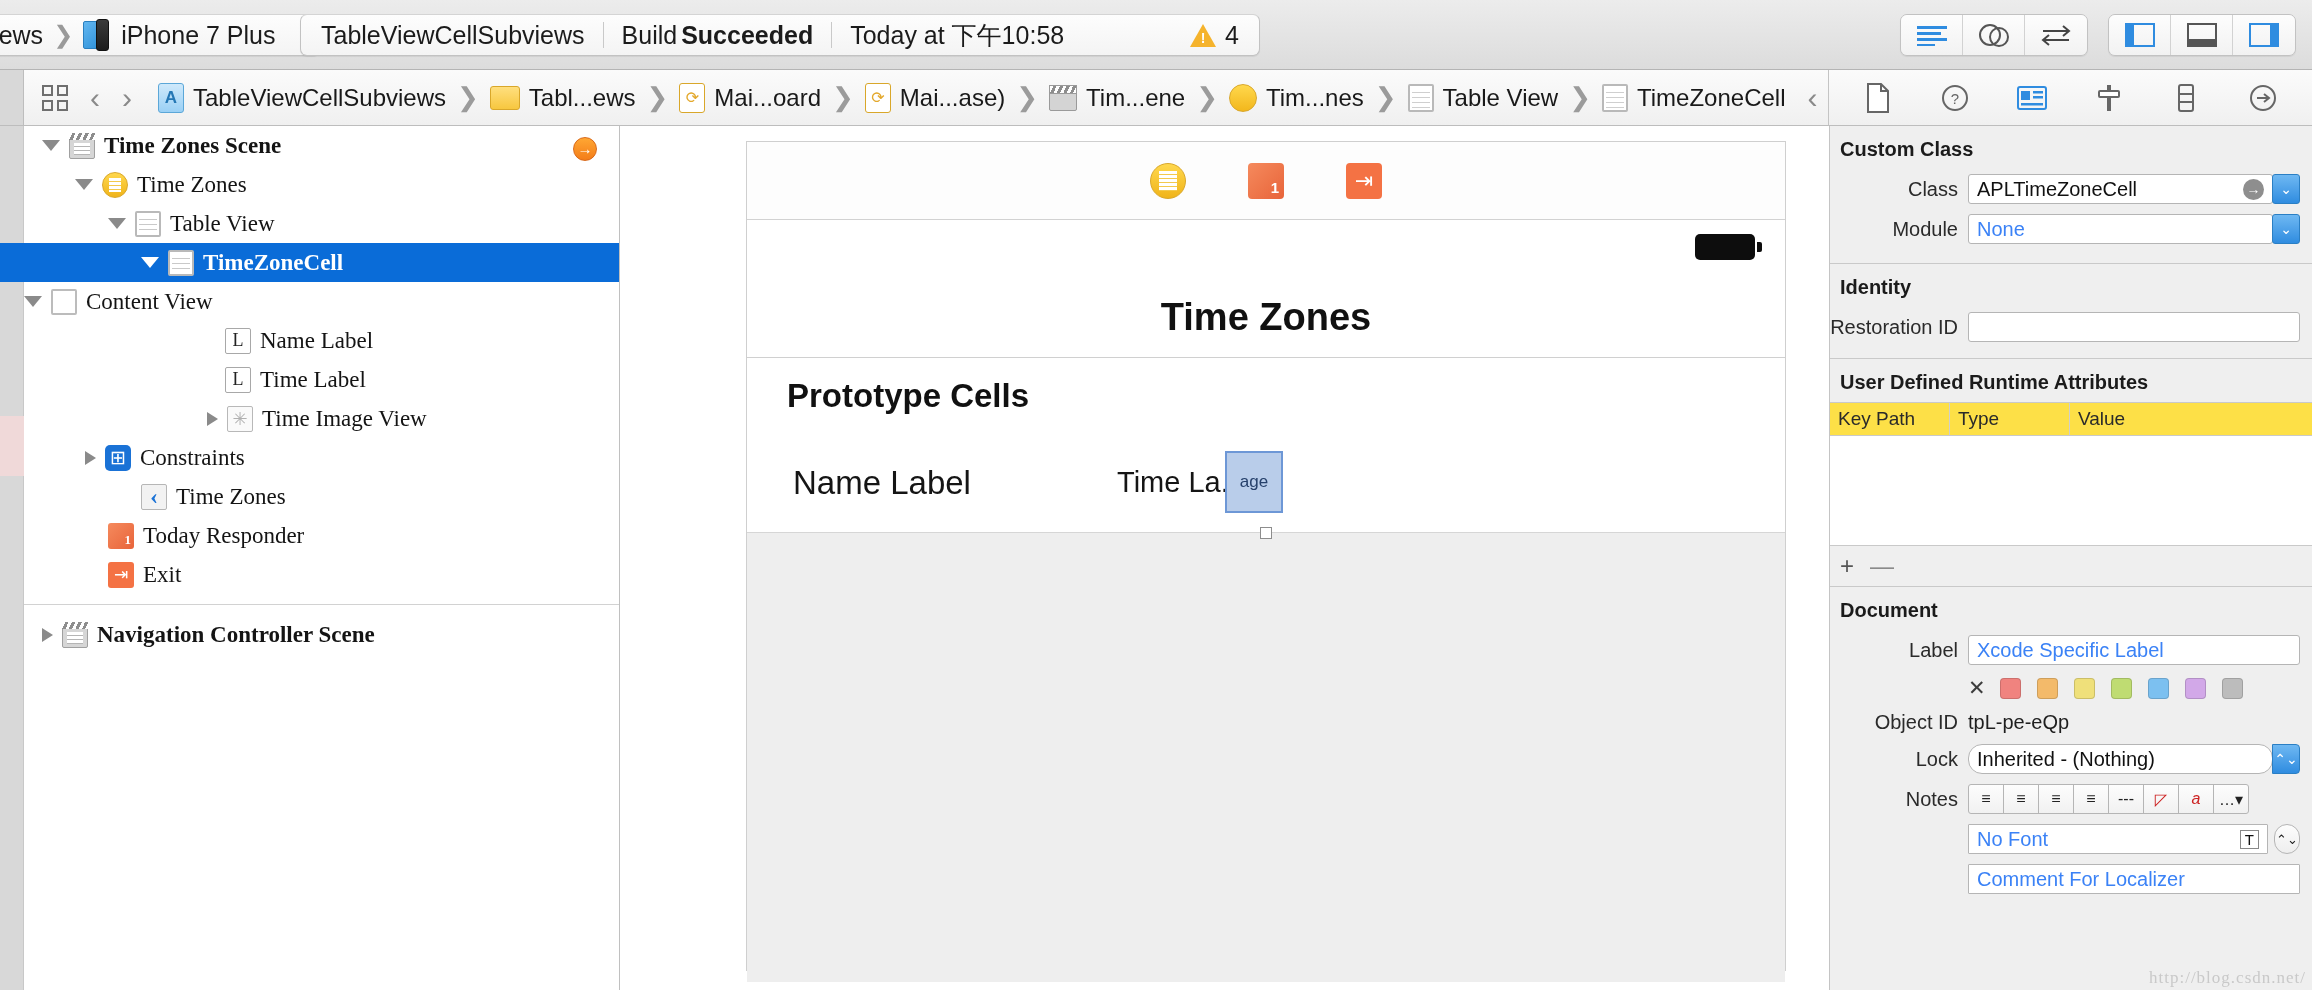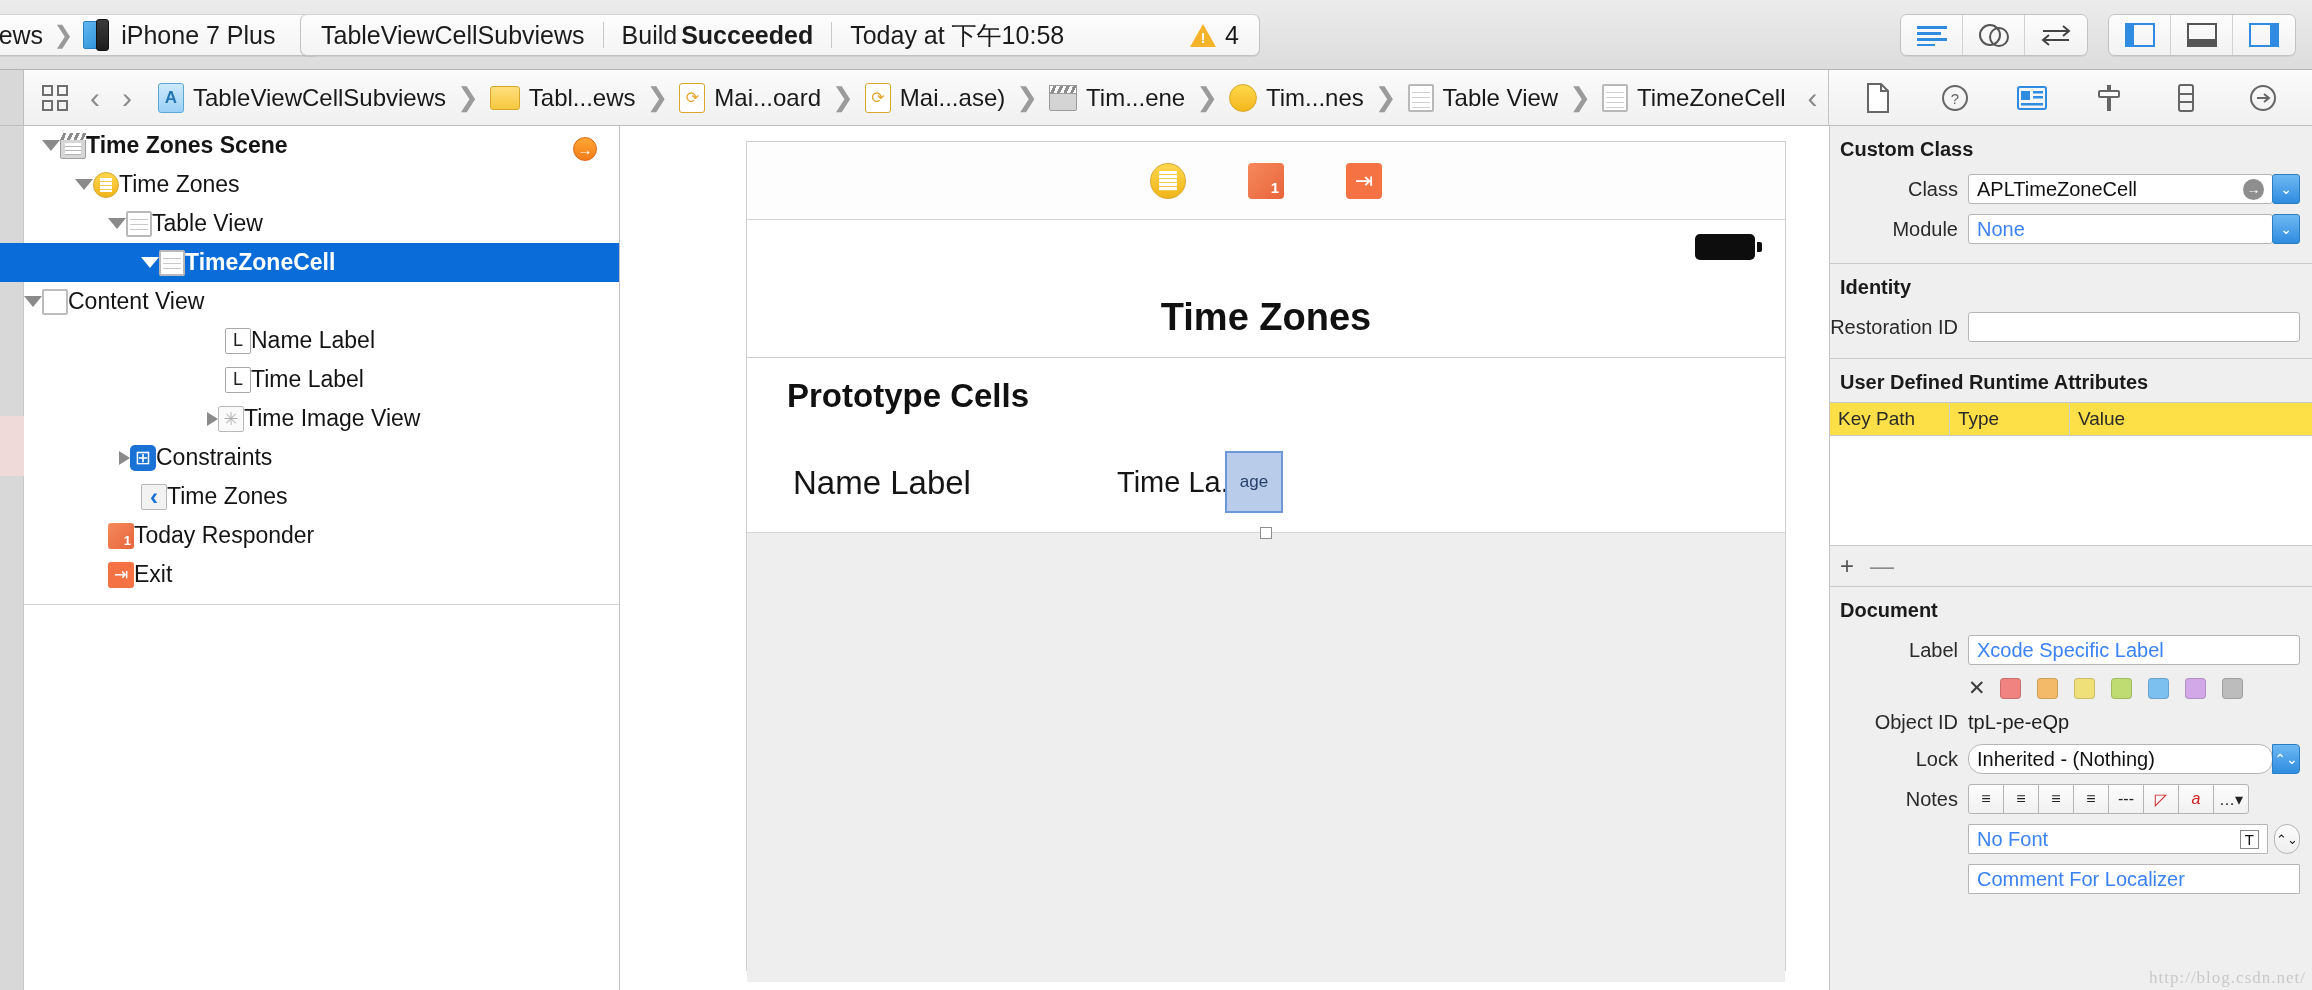--- a/index.html
+++ b/index.html
@@ -117,21 +117,21 @@
 
   
   .outline{
     position:absolute; left:0; top:126px; width:620px; height:864px;
     background:#fff; border-right:1px solid #c0c0c0; overflow:hidden;
   }
   .outline-gutter{ position:absolute;left:0;top:0;width:24px;height:100%;background:#d8d8d8;border-right:1px solid #c8c8c8;}
   .ol-accent{ position:absolute;left:0;top:290px;width:24px;height:60px;background:#f0d9d9; }
   .row{
     position:relative; height:39px; display:flex; align-items:center;
-    padding-left:24px; white-space:nowrap;
+    padding-left:24px; gap:9px; white-space:nowrap;font-family:Liberation Serif, serif;
   }
   .row.sel{ background:#0a6cd8; }
   .row.sel .row-label{ color:#fff; font-weight:bold; }
   .row.sel .tri{ border-left-color:#fff; }
   .row.sel .tri.open{ border-top-color:#fff; border-left-color:transparent; }
   .row-label{ font-size:23px; color:#141414; }
   .row-label.bold{ font-weight:bold; }
   .tri{
     width:0;height:0;border-left:11px solid #8a8a8a;
     border-top:7px solid transparent;border-bottom:7px solid transparent; flex:none;
@@ -507,21 +507,21 @@
       <span class="oi oi-label"></span>
       <span class="row-label">Time Label</span>
     </div>
 
     <div class="row" style="padding-left:207px">
       <span class="tri"></span>
       <span class="oi oi-img"></span>
       <span class="row-label">Time Image View</span>
     </div>
 
-    <div class="row" style="padding-left:119px">
+    <div class="row" style="padding-left:85px">
       <span class="tri"></span>
       <span class="oi oi-constraint"></span>
       <span class="row-label">Constraints</span>
     </div>
 
     <div class="row" style="padding-left:141px">
       <span class="oi oi-back"></span>
       <span class="row-label">Time Zones</span>
     </div>
 
@@ -530,20 +530,25 @@
       <span class="row-label">Today Responder</span>
     </div>
 
     <div class="row" style="padding-left:108px">
       <span class="oi oi-exit"></span>
       <span class="row-label">Exit</span>
     </div>
 
     <div class="ol-divider"></div>
 
+    <div class="row" style="padding-left:42px">
+      <span class="tri"></span>
+      <span class="oi oi-scene"></span>
+      <span class="row-label bold">Navigation Controller Scene</span>
+    </div>
   </div>
 
   <div class="canvas">
     <div class="device">
 
       <div class="dev-toolbar">
         <span class="dt-ic dt-vc"></span>
         <span class="dt-ic dt-fr"></span>
         <span class="dt-ic dt-exit"></span>
       </div>

